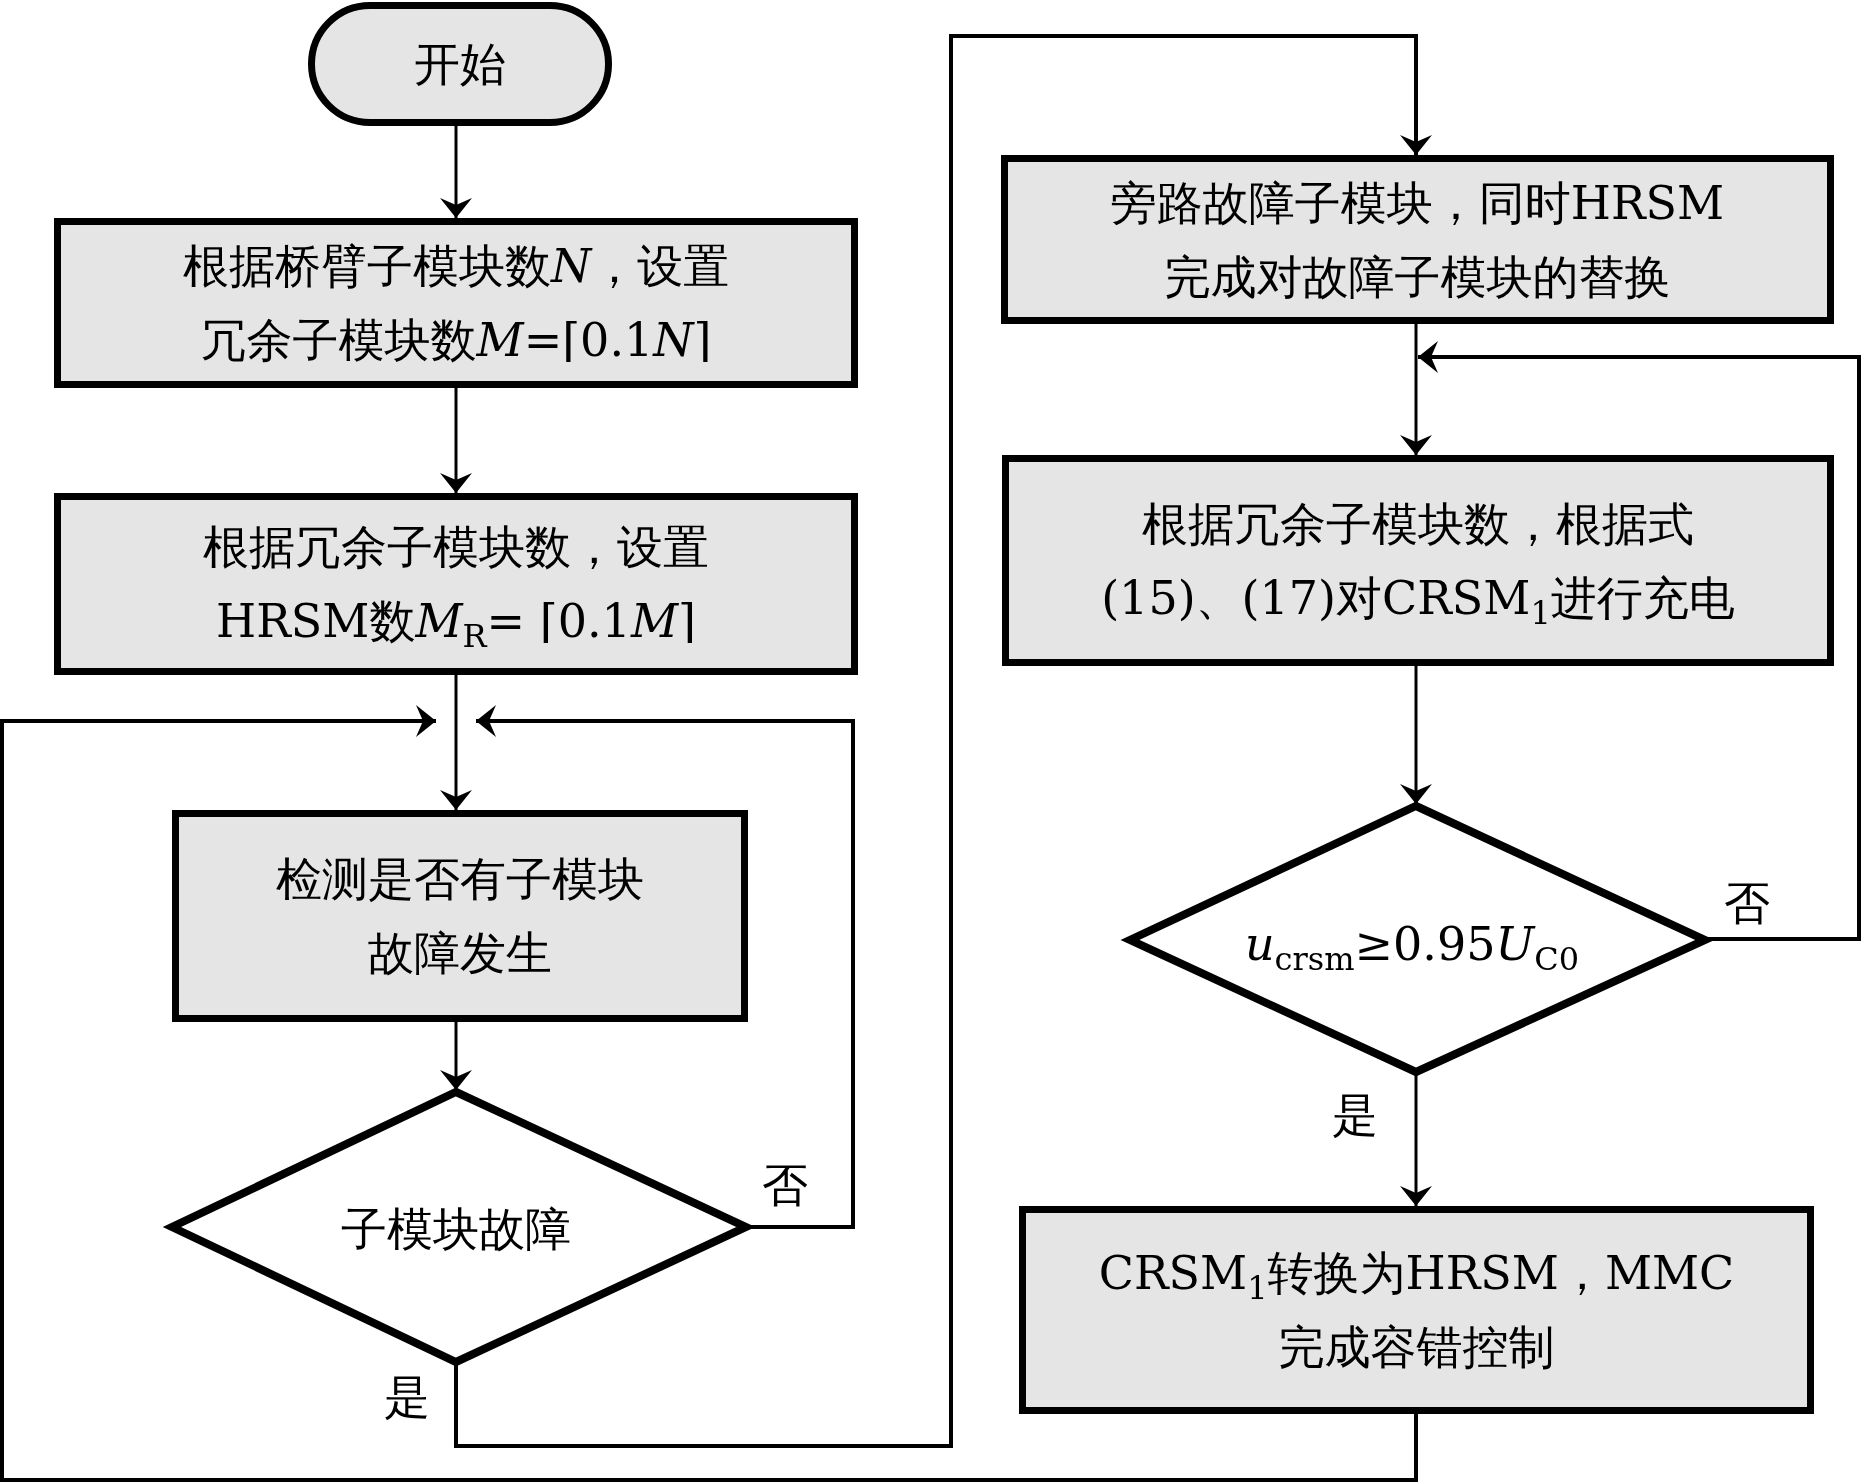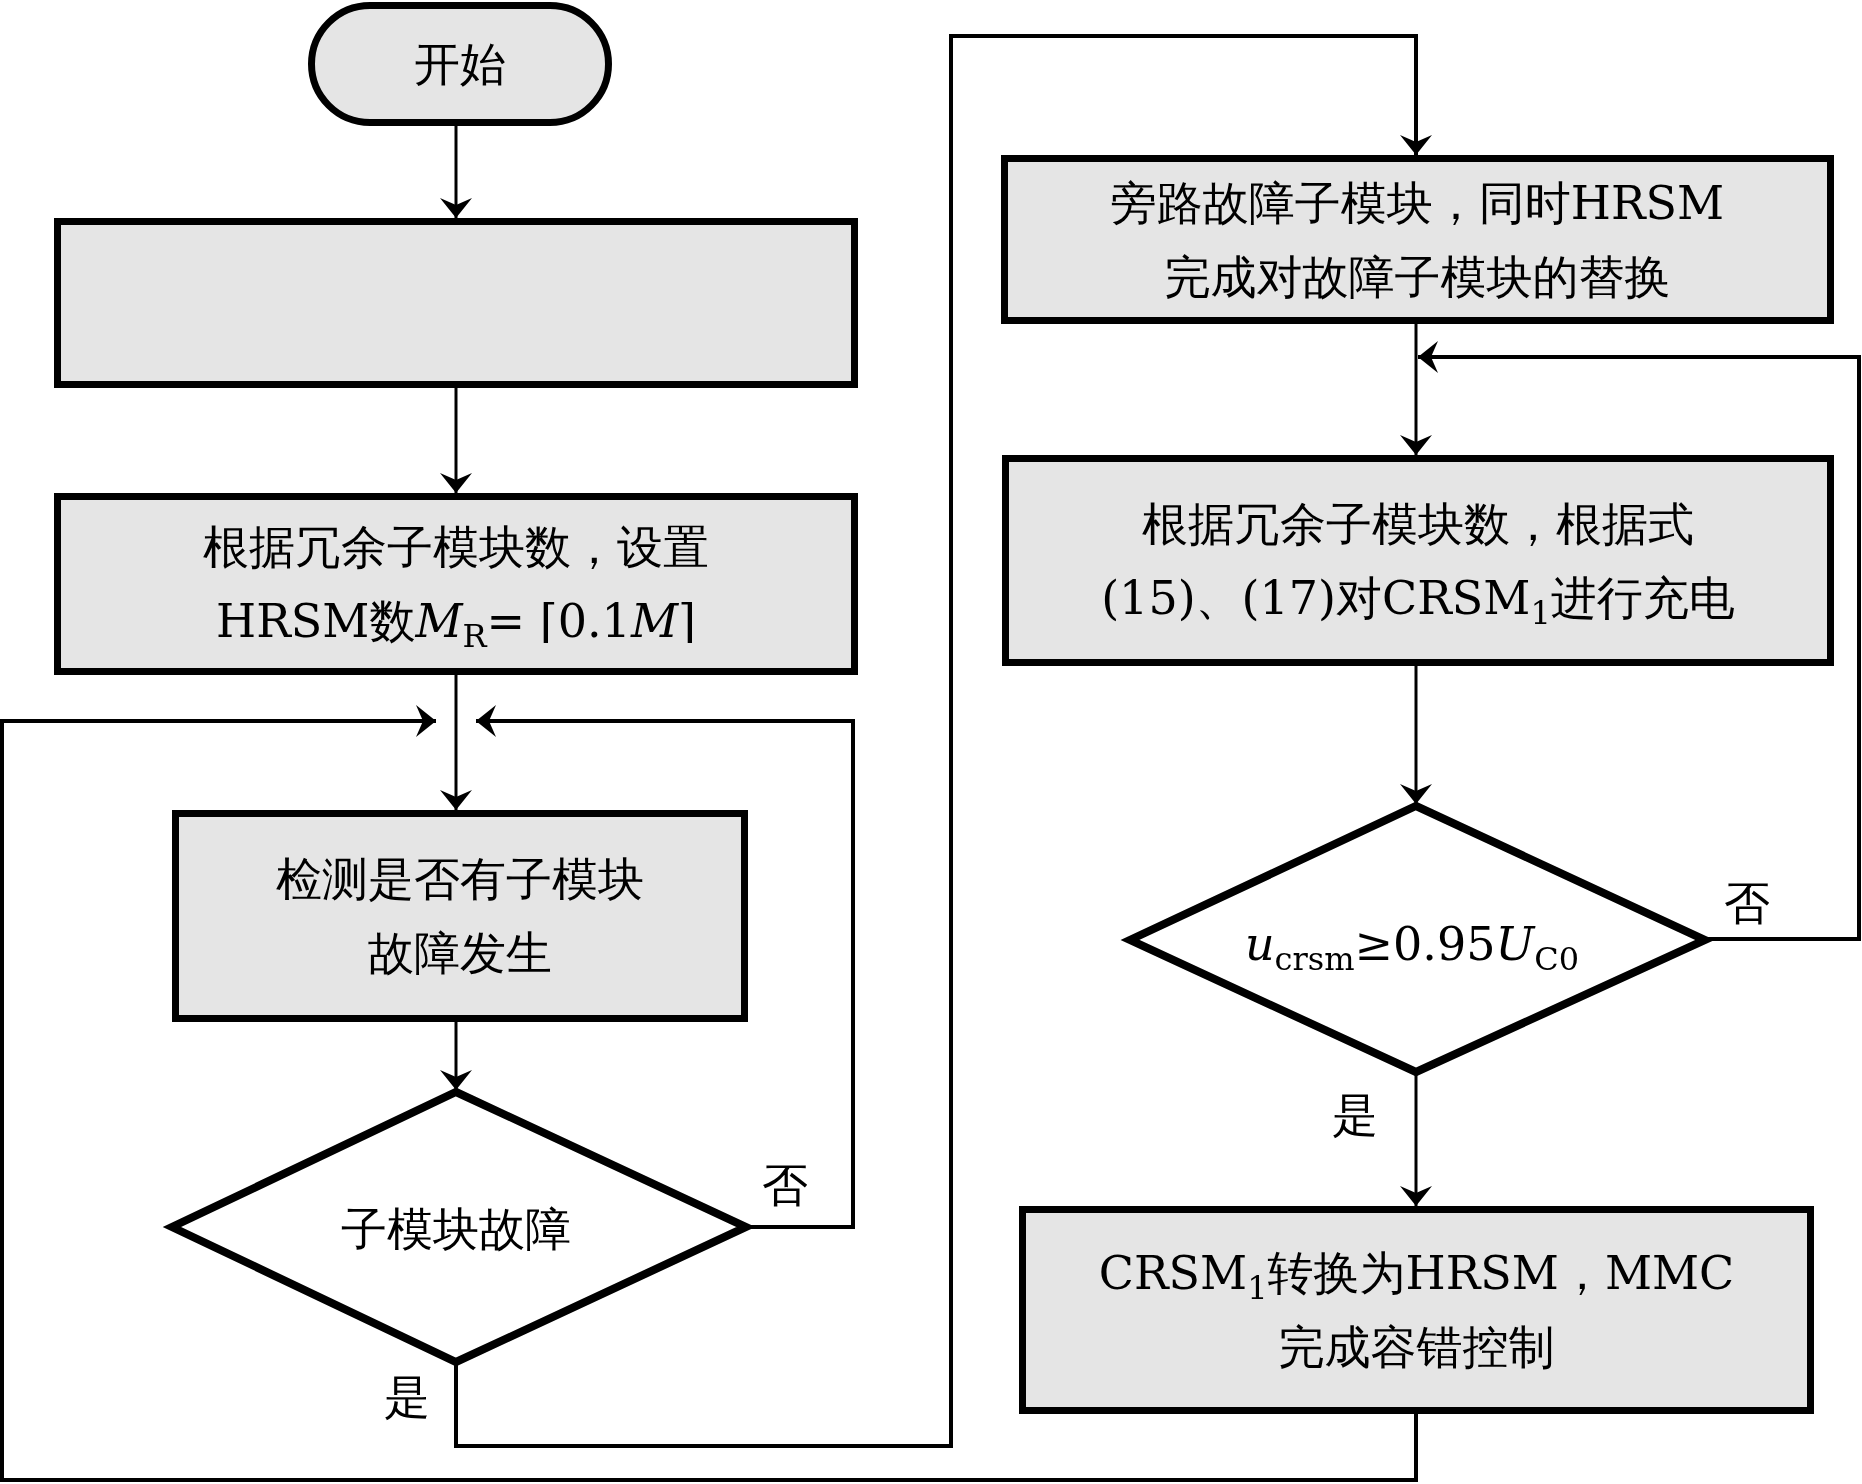--- a/index.html
+++ b/index.html
@@ -75,20 +75,22 @@
 
   <polygon points="456,1092 746,1227 456,1362 172,1227" fill="#fff" stroke="#000" stroke-width="8" stroke-linejoin="miter"></polygon>
   <polygon points="1416,806 1705,940 1416,1072 1130,940" fill="#fff" stroke="#000" stroke-width="8" stroke-linejoin="miter"></polygon>
 </svg>
 
 <div class="node terminal" style="left:308px; top:2px; width:304px; height:124px;">
   <span>开始</span>
 </div>
 
 <div class="node" style="left:54px; top:218px; width:804px; height:170px;">
+  <span class="line"><span>根据桥臂子模块数</span><i>N</i><span>，设置</span></span>
+  <span class="line"><span>冗余子模块数</span><i>M</i><span>=⌈0.1</span><i>N</i><span>⌉</span></span>
 </div>
 
 <div class="node" style="left:54px; top:493px; width:804px; height:182px;">
   <span class="line">根据冗余子模块数，设置</span>
   <span class="line"><span>HRSM数</span><i>M</i><sub>R</sub><span>= ⌈0.1</span><i>M</i><span>⌉</span></span>
 </div>
 
 <div class="node" style="left:172px; top:810px; width:576px; height:212px;text-align:center;">
   <span class="line">检测是否有子模块</span>
   <span class="line">故障发生</span>

